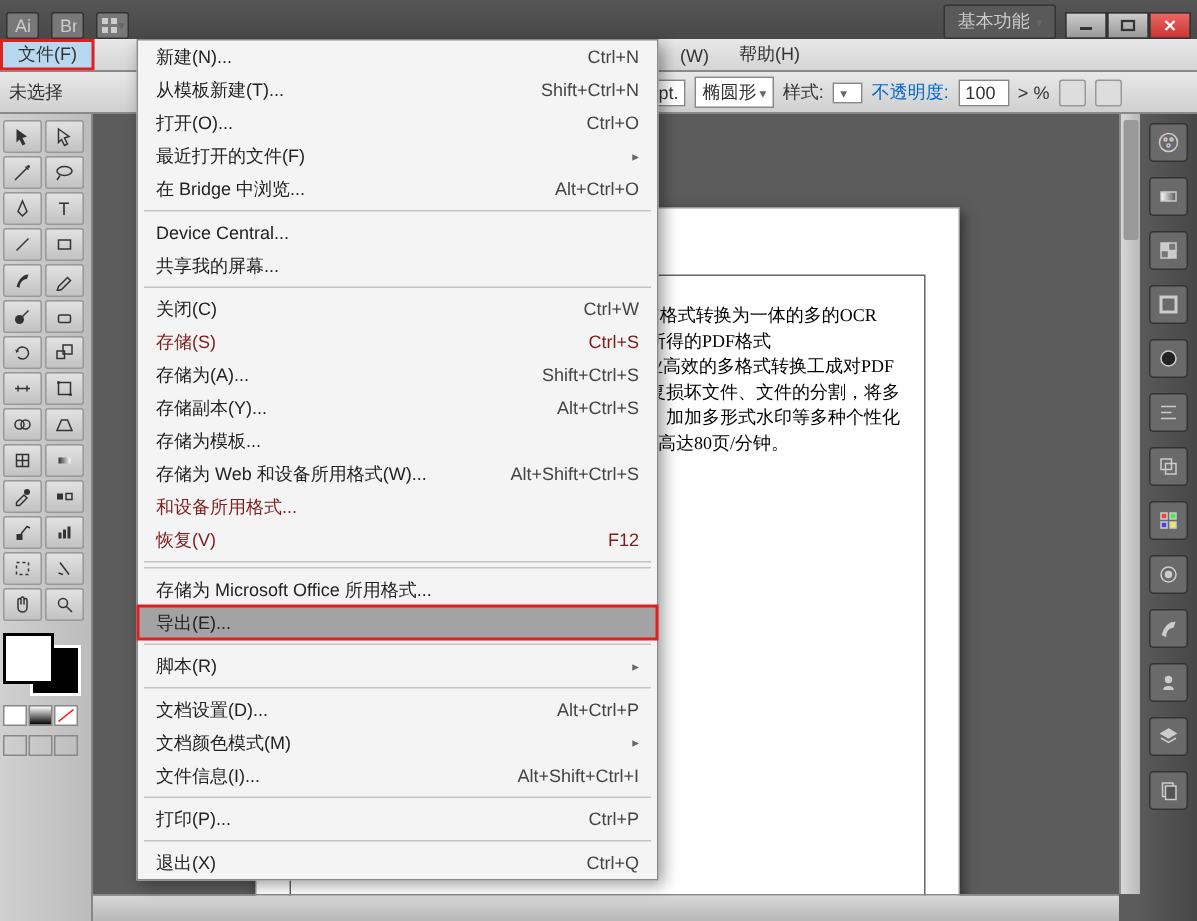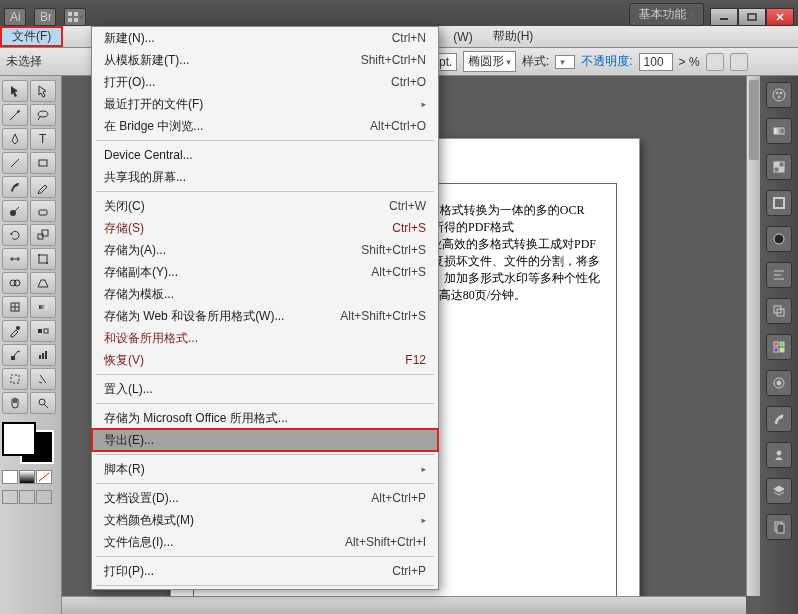--- a/index.html
+++ b/index.html
@@ -525,24 +525,20 @@
     </div>
     <div class="dd-row disabled">
       <span class="lbl">和设备所用格式...</span>
       <span class="sc"></span>
     </div>
     <div class="dd-row disabled">
       <span class="lbl">恢复(V)</span>
       <span class="sc">F12</span>
     </div>
     <div class="dd-sep"></div>
-    <div class="dd-row">
-      <span class="lbl">置入(L)...</span>
-      <span class="sc"></span>
-    </div>
     <div class="dd-sep"></div>
     <div class="dd-row">
       <span class="lbl">存储为 Microsoft Office 所用格式...</span>
       <span class="sc"></span>
     </div>
     <div class="dd-row hl boxed">
       <span class="lbl">导出(E)...</span>
       <span class="sc"></span>
     </div>
     <div class="dd-sep"></div>
@@ -562,13 +558,17 @@
     <div class="dd-row">
       <span class="lbl">文件信息(I)...</span>
       <span class="sc">Alt+Shift+Ctrl+I</span>
     </div>
     <div class="dd-sep"></div>
     <div class="dd-row">
       <span class="lbl">打印(P)...</span>
       <span class="sc">Ctrl+P</span>
     </div>
     <div class="dd-sep"></div>
+    <div class="dd-row">
+      <span class="lbl">退出(X)</span>
+      <span class="sc">Ctrl+Q</span>
+    </div>
   </div>
 
 </body></html>

